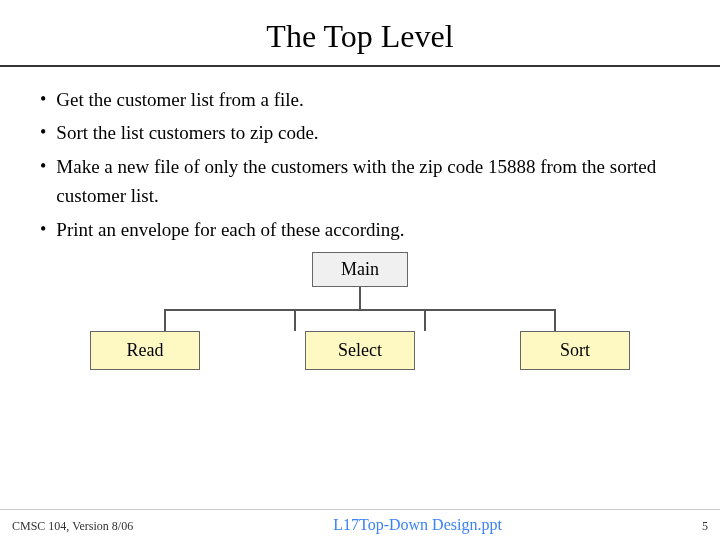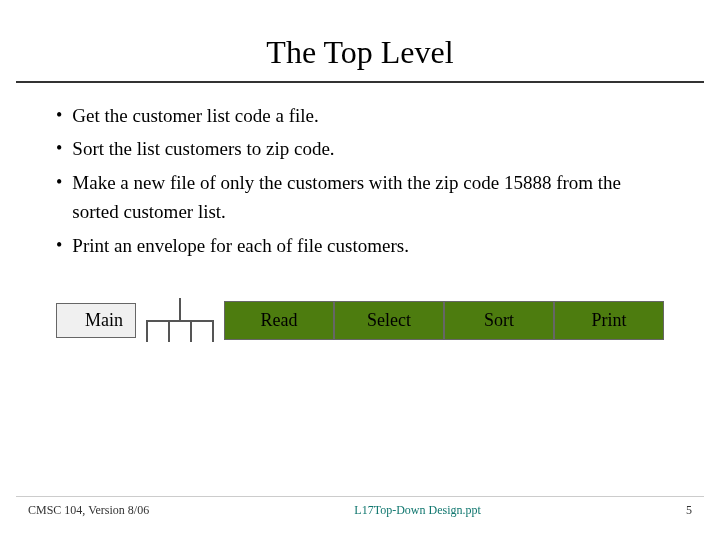--- a/index.html
+++ b/index.html
@@ -9,21 +9,21 @@
       height: 540px;
       background: #ffffff;
       font-family: 'Times New Roman', Times, serif;
       overflow: hidden;
       position: relative;
     }
 
     .slide {
       width: 720px;
       height: 540px;
-      padding: 16px;
+      padding: 0;
       display: flex;
       flex-direction: column;
     }
 
     .title-area {
       text-align: center;
       padding: 18px 40px 10px 40px;
       border-bottom: 2px solid #333;
     }
 
@@ -53,23 +53,23 @@
 
     .bullet-dot {
       margin-right: 10px;
       margin-top: 1px;
       font-size: 18px;
       flex-shrink: 0;
     }
 
     .diagram-area {
       display: flex;
-      flex-direction: row;
+      flex-direction: column;
       align-items: center;
-      margin-top: 38px;
+      margin-top: 8px;
       margin-bottom: 8px;
     }
 
     .main-box {
       border: 1.5px solid #666;
       background: #f0f0f0;
       padding: 6px 28px;
       font-size: 18px;
       color: #000;
       min-width: 80px;
@@ -118,21 +118,21 @@
     .drop-4 { left: calc(87.5%); transform: translateX(-50%); }
 
     .children-row {
       display: flex;
       width: 540px;
       justify-content: space-between;
     }
 
     .child-box {
       border: 1.5px solid #666;
-      background: #4d7c0f;
+      background: #fef9c3;
       padding: 8px 0;
       font-size: 18px;
       color: #000;
       width: 110px;
       text-align: center;
     }
 
     .footer-area {
       display: flex;
       justify-content: space-between;
@@ -140,76 +140,75 @@
       padding: 6px 12px 6px 12px;
       border-top: 1px solid #ccc;
     }
 
     .footer-left {
       font-size: 12px;
       color: #333;
     }
 
     .footer-center {
-      font-size: 12px;
-      color: #0f766e;
+      font-size: 16px;
+      color: #3b82f6;
     }
 
     .footer-right {
       font-size: 12px;
       color: #333;
     }
   </style>
 </head>
 <body>
 
 <div class="slide">
 
   <div class="title-area">
     <h1 class="title-text">The Top Level</h1>
   </div>
 
   <div class="content-area">
     <ul class="bullet-list">
       <li>
         <span class="bullet-dot">•</span>
-        <span>Get the customer list code a file.</span>
+        <span>Get the customer list from a file.</span>
       </li>
       <li>
         <span class="bullet-dot">•</span>
         <span>Sort the list customers to zip code.</span>
       </li>
       <li>
         <span class="bullet-dot">•</span>
         <span>Make a new file of only the customers with the zip code 15888 from the sorted customer list.</span>
       </li>
       <li>
         <span class="bullet-dot">•</span>
-        <span>Print an envelope for each of file customers.</span>
+        <span>Print an envelope for each of these according.</span>
       </li>
     </ul>
 
     <div class="diagram-area">
 
       <div class="main-box">Main</div>
 
       <div class="tree-connector">
         <div class="line-main-down"></div>
         <div class="line-horiz"></div>
         <div class="line-drop drop-1"></div>
         <div class="line-drop drop-2"></div>
         <div class="line-drop drop-3"></div>
         <div class="line-drop drop-4"></div>
       </div>
 
       <div class="children-row">
         <div class="child-box">Read</div>
         <div class="child-box">Select</div>
         <div class="child-box">Sort</div>
-        <div class="child-box">Print</div>
       </div>
     </div>
   </div>
 
   <div class="footer-area">
     <span class="footer-left">CMSC 104, Version 8/06</span>
     <span class="footer-center">L17Top-Down Design.ppt</span>
     <span class="footer-right">5</span>
   </div>
 

